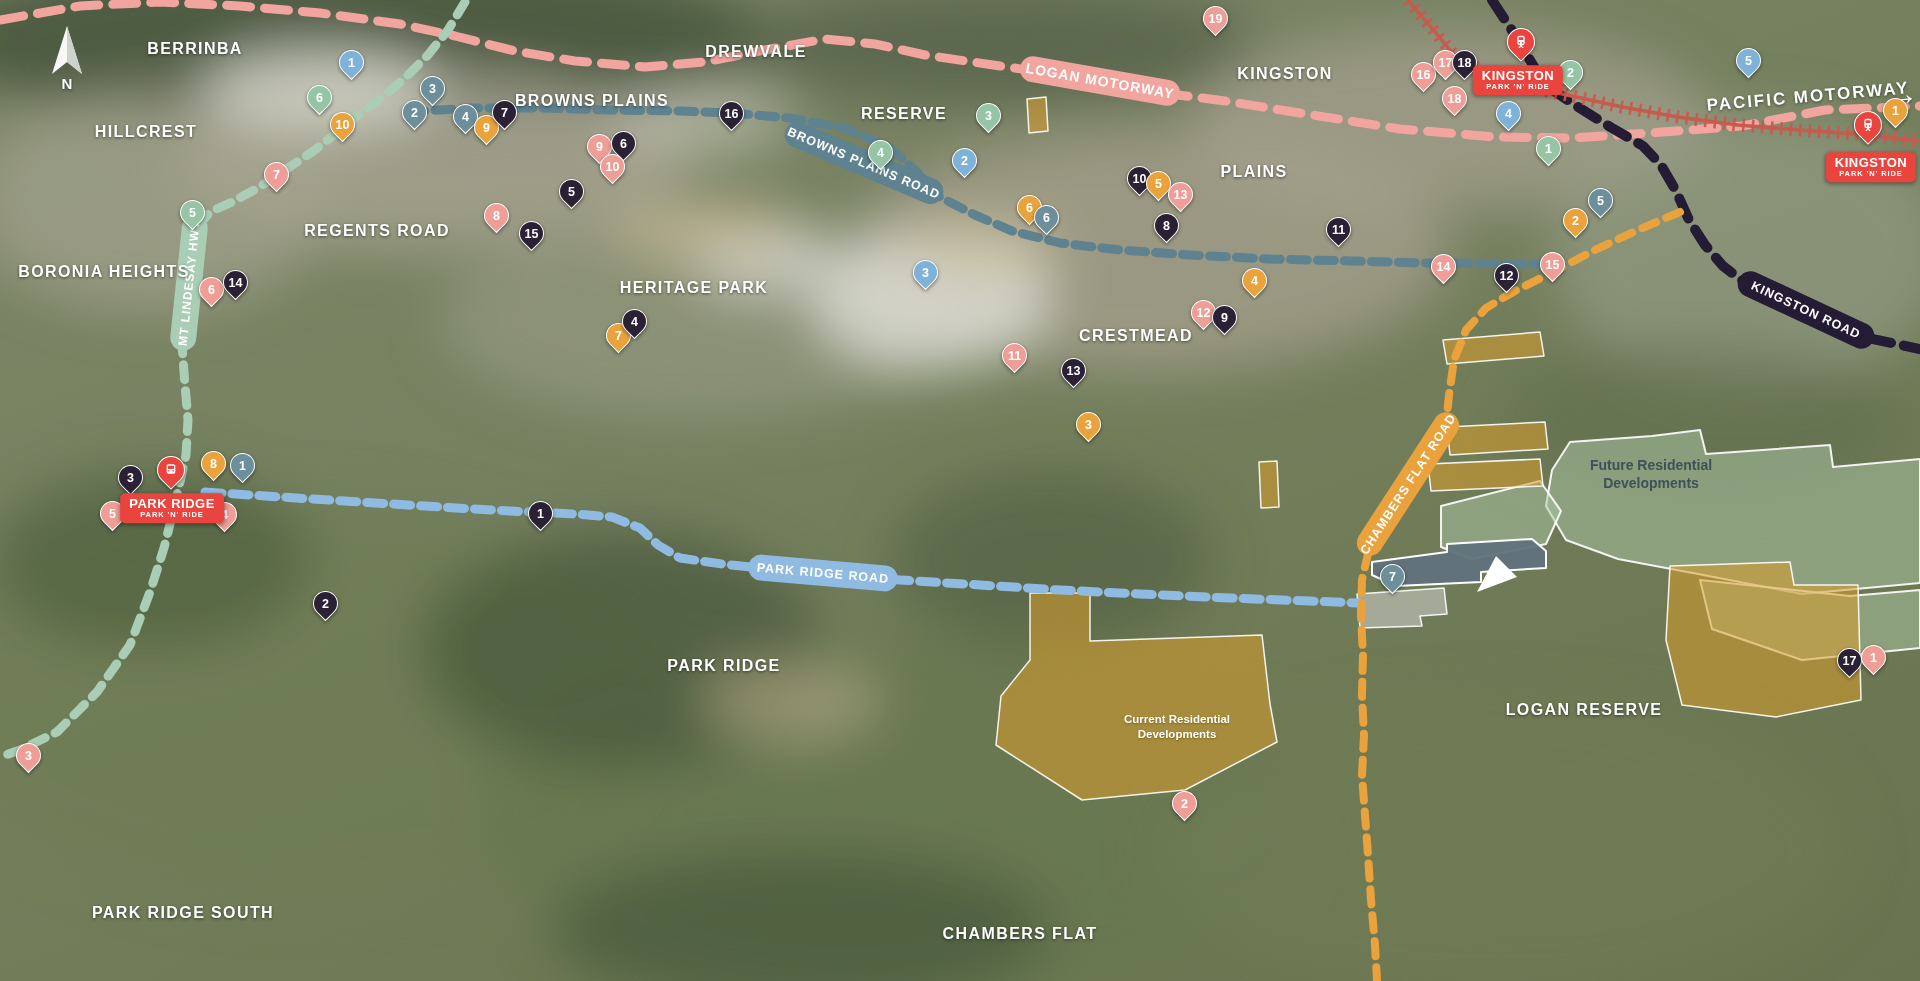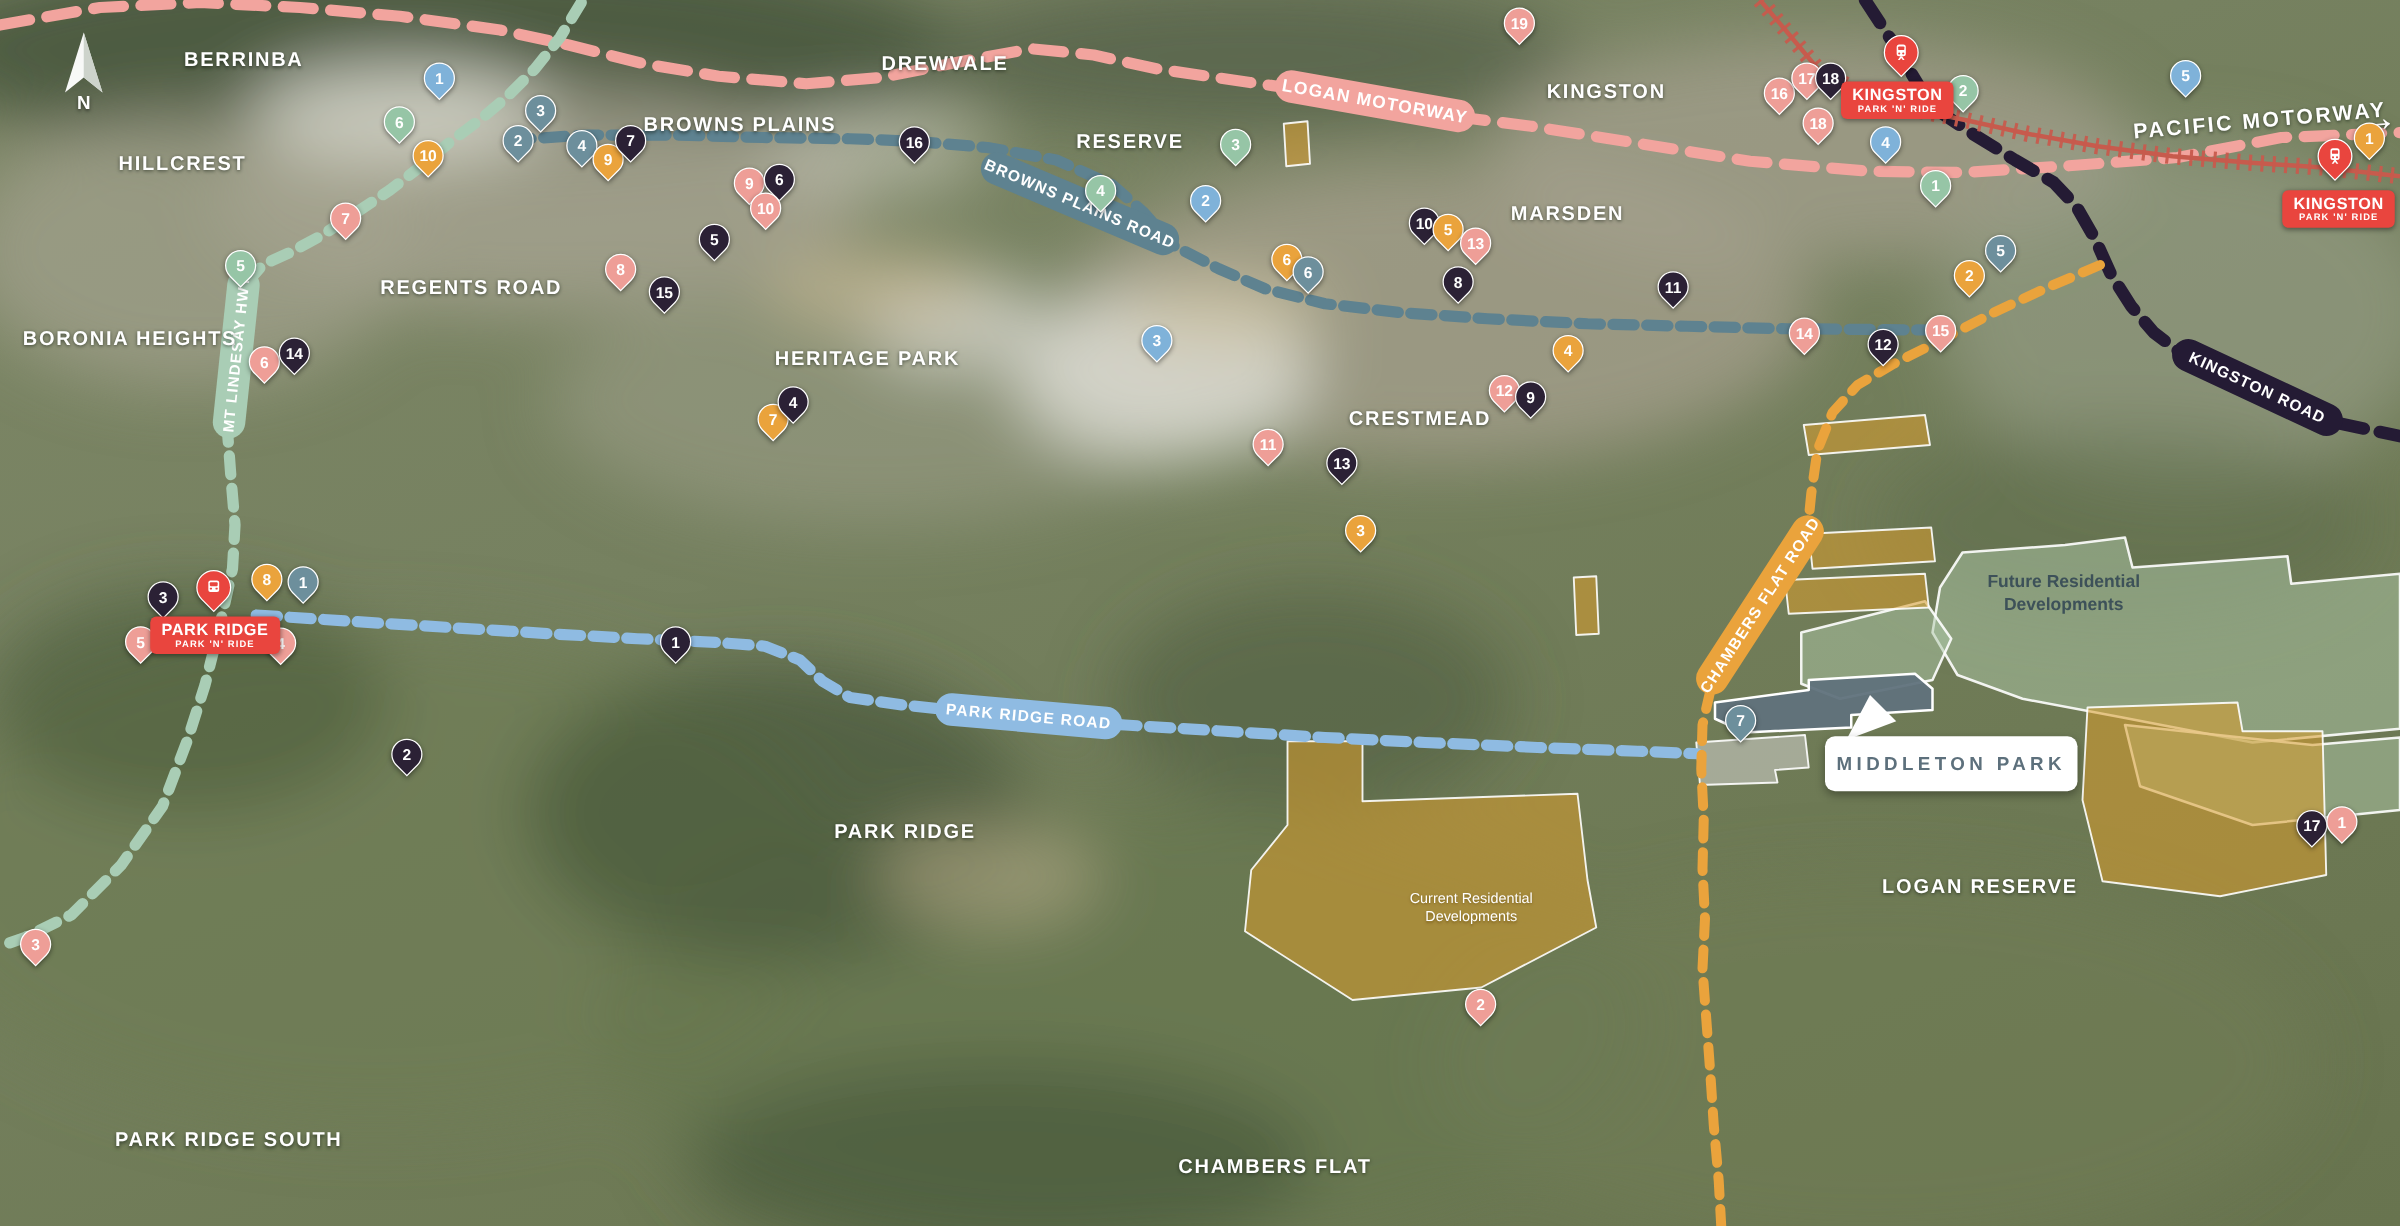--- a/index.html
+++ b/index.html
@@ -7,21 +7,21 @@
     font-family:"Liberation Sans",sans-serif;
     background:linear-gradient(160deg,#7e8767 0%,#768160 38%,#6e7a55 70%,#68744f 100%);}
   #geo{position:absolute;left:0;top:0;}
   #overlay{position:absolute;left:0;top:0;width:1920px;height:981px;}
 
   .suburb{position:absolute;transform:translate(-50%,-50%);color:#fff;font-weight:700;
     font-size:16px;letter-spacing:1.4px;white-space:nowrap;
     text-shadow:0 1px 3px rgba(15,25,15,.65);}
   .arealabel{position:absolute;transform:translate(-50%,-50%);text-align:center;line-height:1.3;}
   .arealabel.future{color:#3d5159;font-weight:700;font-size:14px;width:220px;}
-  .arealabel.current{color:#fff;font-weight:400;font-size:11.5px;width:170px;
+  .arealabel.current{color:#fff;font-weight:700;font-size:11.5px;width:170px;
     text-shadow:0 1px 2px rgba(90,60,0,.5);}
 
   .pin{position:absolute;width:25px;height:25px;border-radius:50% 50% 0 50%;
     transform:rotate(45deg);border:1.5px solid #fff;box-shadow:1px 1px 4px rgba(0,0,0,.45);
     box-sizing:border-box;}
   .pin>span{position:absolute;inset:0;display:flex;align-items:center;justify-content:center;
     transform:rotate(-45deg);color:#fff;font-weight:700;font-size:12.5px;}
   .pin.iconpin{width:28px;height:28px;}
   .pin>span svg{width:16px;height:16px;display:block;}
 
@@ -134,29 +134,26 @@
     <g>
       <polygon points="67,26 52,74 67,62 82,74" fill="#ffffff" opacity="0.96"></polygon>
       <polygon points="67,26 67,62 82,74" fill="#c9cfc6" opacity="0.9"></polygon>
     </g>
   </svg>
 
   <div id="overlay">
     <div class="compass-n">N</div>
     <div class="pacific">PACIFIC MOTORWAY</div>
     <div class="pacific-arrow">→</div>
-    <div class="callout">
-      <span>MIDDLETON PARK</span>
-    </div>
   <div class="suburb" style="left: 195px; top: 49px;">BERRINBA</div>
       <div class="suburb" style="left: 756px; top: 52px; text-align: center;">DREWVALE</div>
       <div class="suburb" style="left: 592px; top: 101px;">BROWNS PLAINS</div>
       <div class="suburb" style="left: 904px; top: 114px;">RESERVE</div>
       <div class="suburb" style="left: 1285px; top: 74px;">KINGSTON</div>
-      <div class="suburb" style="left: 1254px; top: 172px;">MARSDEN</div>
+      <div class="suburb" style="left: 1254px; top: 172px;">PLAINS</div>
       <div class="suburb" style="left: 146px; top: 132px;">HILLCREST</div>
       <div class="suburb" style="left: 377px; top: 231px;">REGENTS ROAD</div>
       <div class="suburb" style="left: 104px; top: 272px;">BORONIA HEIGHTS</div>
       <div class="suburb" style="left: 694px; top: 288px;">HERITAGE PARK</div>
       <div class="suburb" style="left: 1136px; top: 336px;">CRESTMEAD</div>
       <div class="suburb" style="left: 724px; top: 666px;">PARK RIDGE</div>
       <div class="suburb" style="left: 1584px; top: 710px;">LOGAN RESERVE</div>
       <div class="suburb" style="left: 1020px; top: 934px;">CHAMBERS FLAT</div>
       <div class="suburb" style="left: 183px; top: 913px;">PARK RIDGE SOUTH</div>
       <div class="arealabel future" style="left: 1651px; top: 474px;">

